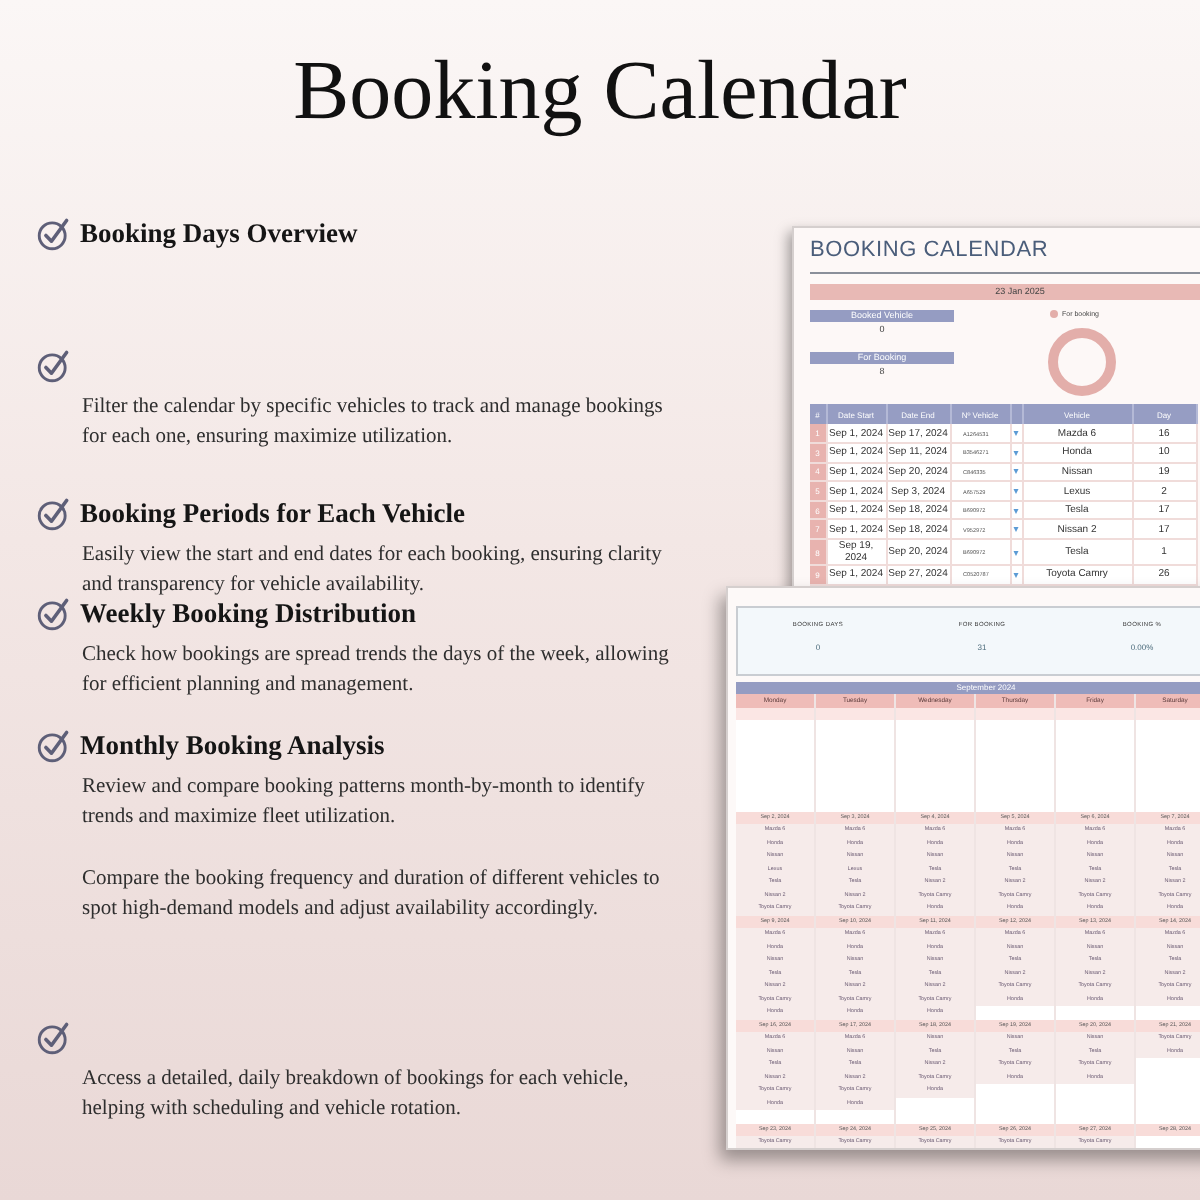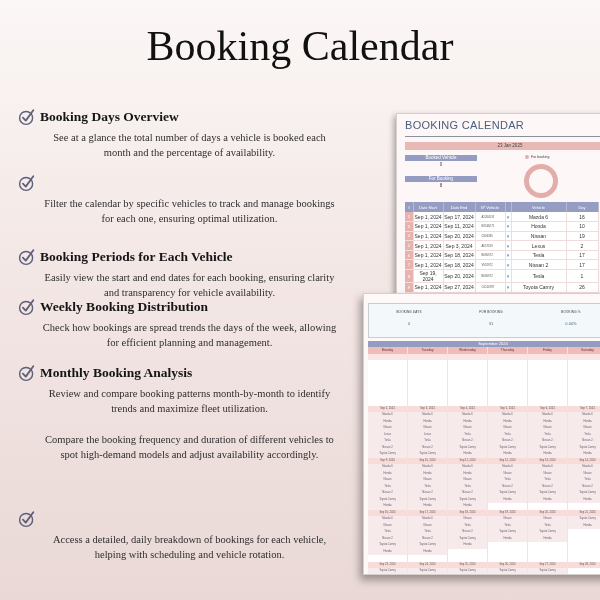--- a/index.html
+++ b/index.html
@@ -9,21 +9,21 @@
     background: linear-gradient(180deg, #fbf7f6 0%, #f3e7e5 45%, #e9d8d6 100%);
     font-family: "Liberation Serif", serif;
     color: #1a1a1a;
   }
   .page-title {
     position: absolute; top: 22px; left: 0; width: 600px;
     text-align: center; font-size: 42px; font-weight: normal;
     font-family: "Liberation Serif", serif; color: #111;
   }
   .features { position: absolute; top: 108px; left: 18px; width: 320px; }
-  .feature { position: absolute; left: 0; width: 320px; text-align: center; }
+  .feature { position: absolute; left: 0; width: 320px; }
   .feature-head { display: flex; align-items: center; }
   .check-icon { width: 18px; height: 18px; margin-right: 4px; flex: none; }
   .feature-title { font-weight: bold; font-size: 13.5px; color: #151515; white-space: nowrap; }
   .feature-desc { margin-left: 23px; margin-top: 4px; font-size: 10.5px; line-height: 15px; color: #2e2e2e; }
 
   
   .sheet1 {
     position: absolute; left: 396px; top: 113px; width: 220px; height: 190px;
     background: #fdf8f7; box-shadow: -2px 3px 6px rgba(0,0,0,0.35);
     border: 1px solid #d5cfce; overflow: hidden;
@@ -71,30 +71,29 @@
 
 <div class="features" id="features">
     <div class="feature" style="top: 0px;">
       <div class="feature-head">
         <span class="check-icon"><svg viewBox="0 0 20 20" width="18" height="18">
             <circle cx="9" cy="11" r="7.2" fill="none" stroke="#5e5f78" stroke-width="1.6"></circle>
             <path d="M5.5 10.8 L8.6 14 L17 2.5" fill="none" stroke="#5e5f78" stroke-width="2" stroke-linecap="round" stroke-linejoin="round"></path>
           </svg></span>
         <span class="feature-title">Booking Days Overview</span>
       </div>
-      <div class="feature-desc">See at a glance the total number of days a vehicle is booked each month and the percentage of availability.</div>
     </div>
     <div class="feature" style="top: 66px;">
       <div class="feature-head">
         <span class="check-icon"><svg viewBox="0 0 20 20" width="18" height="18">
             <circle cx="9" cy="11" r="7.2" fill="none" stroke="#5e5f78" stroke-width="1.6"></circle>
             <path d="M5.5 10.8 L8.6 14 L17 2.5" fill="none" stroke="#5e5f78" stroke-width="2" stroke-linecap="round" stroke-linejoin="round"></path>
           </svg></span>
       </div>
-      <div class="feature-desc">Filter the calendar by specific vehicles to track and manage bookings for each one, ensuring optimal utilization.</div>
+      <div class="feature-desc">Filter the calendar by specific vehicles to track and manage bookings for each one, ensuring maximize utilization.</div>
     </div>
     <div class="feature" style="top: 140px;">
       <div class="feature-head">
         <span class="check-icon"><svg viewBox="0 0 20 20" width="18" height="18">
             <circle cx="9" cy="11" r="7.2" fill="none" stroke="#5e5f78" stroke-width="1.6"></circle>
             <path d="M5.5 10.8 L8.6 14 L17 2.5" fill="none" stroke="#5e5f78" stroke-width="2" stroke-linecap="round" stroke-linejoin="round"></path>
           </svg></span>
         <span class="feature-title">Booking Periods for Each Vehicle</span>
       </div>
       <div class="feature-desc">Easily view the start and end dates for each booking, ensuring clarity and transparency for vehicle availability.</div>

